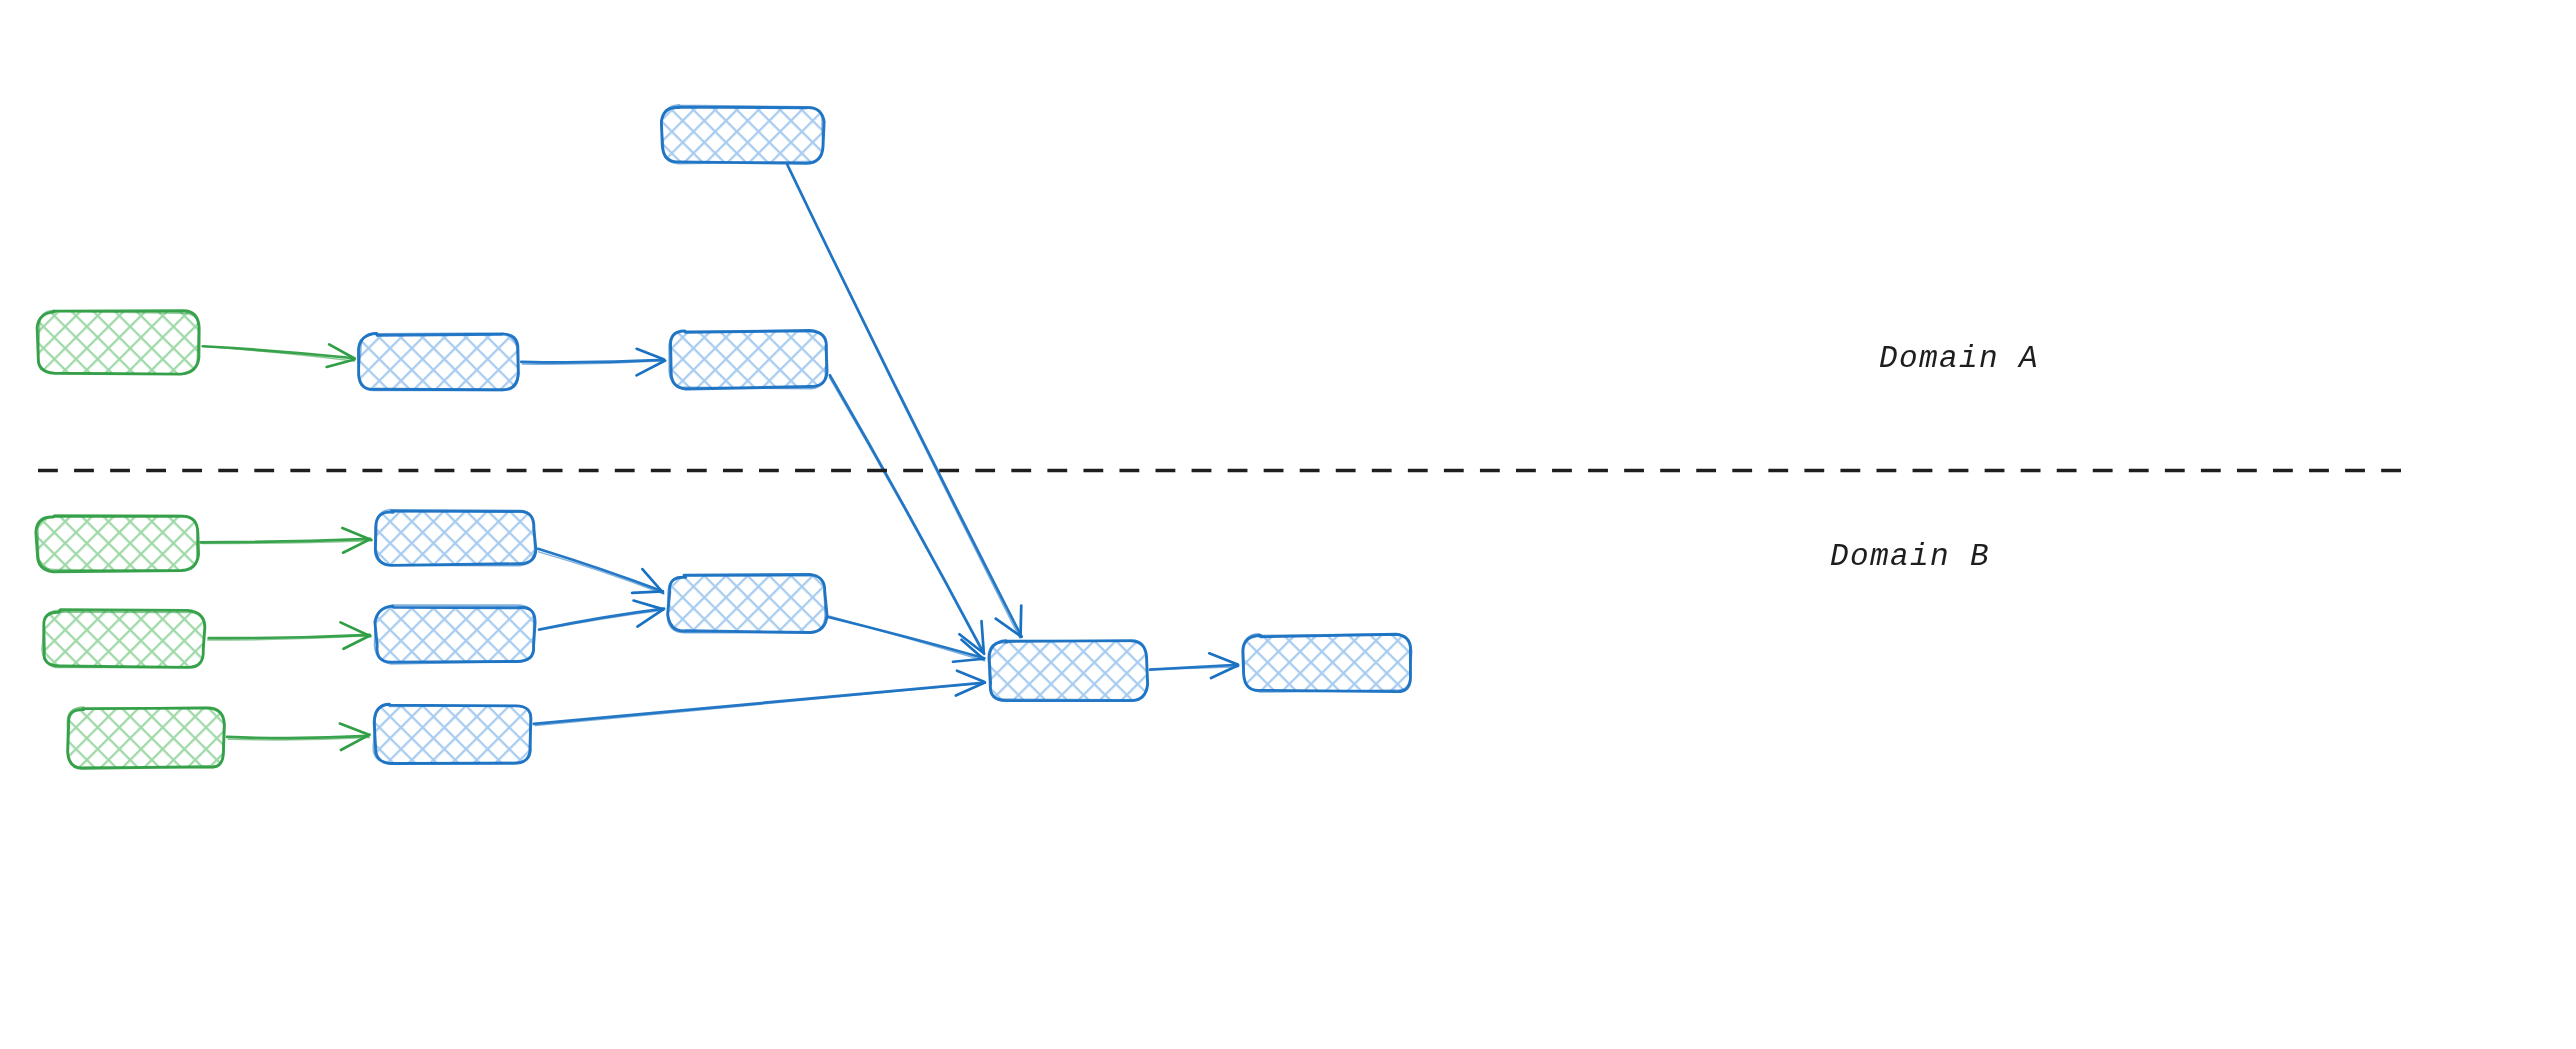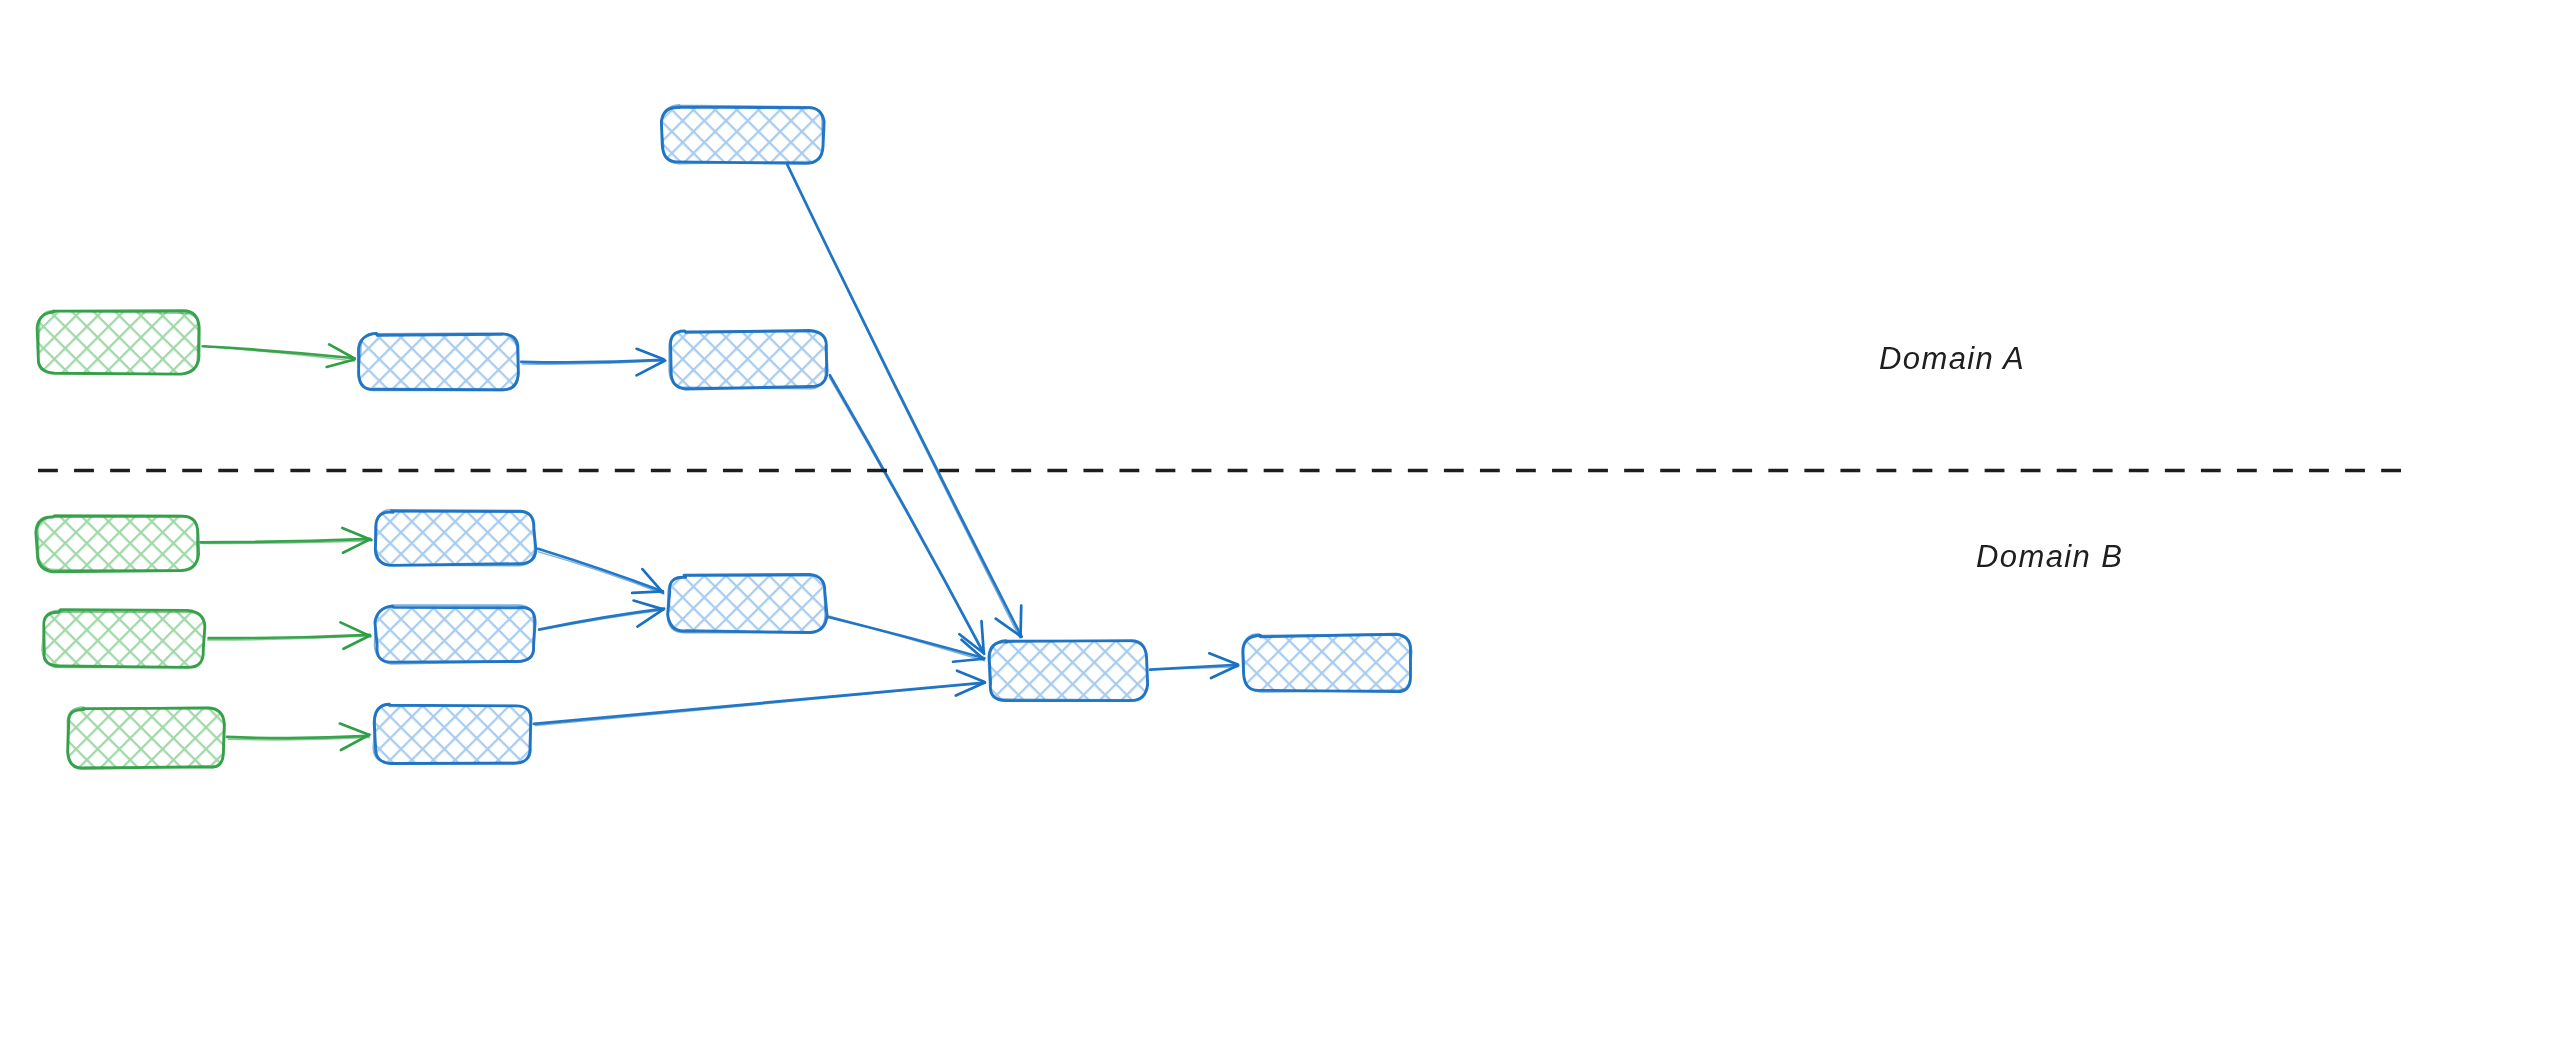--- a/index.html
+++ b/index.html
@@ -1,21 +1,21 @@
 <!DOCTYPE html>
 <html style="font-size:14.4px"><head>
 <meta charset="utf-8">
 <style>
   html,body{margin:0;padding:0;background:#ffffff;}
   body{width:2576px;height:1049px;overflow:hidden;
        font-family:"DejaVu Sans",sans-serif;}
   #canvas{position:relative;width:2576px;height:1049px;background:#ffffff;}
   #canvas svg.layer{position:absolute;left:0;top:0;width:2576px;height:1049px;}
   .domain-label{position:absolute;color:#1e1e1e;font-size:31px;
-                font-family:Liberation Sans, sans-serif;font-style:italic;
+                font-family:Liberation Mono, monospace;font-style:italic;
                 font-weight:400;letter-spacing:1.4px;white-space:nowrap;}
 </style>
 </head>
 <body>
 
 <div id="canvas">
 
   <svg class="layer" viewBox="0 0 2858 1164">
     <defs>
       <pattern id="hatch-green" width="17" height="17" patternUnits="userSpaceOnUse" patternTransform="rotate(45)">
@@ -170,16 +170,16 @@
           <path d="M 1343.6 752.4 L 1373.8 738.2" fill="none" stroke="#1971c2" stroke-width="3" stroke-linecap="round"></path>
           <path d="M 1341.6 724.9 L 1373.2 737.4" fill="none" stroke="#1971c2" stroke-width="3" stroke-linecap="round"></path>
         </g>
       </g>
     <g id="g-divider">
         <line x1="42" y1="522" x2="2682" y2="522" stroke="#1e1e1e" stroke-width="4" stroke-dasharray="22 18" stroke-linecap="butt"></line>
       </g>
   </svg>
 
   <div class="domain-label" id="label-a" style="left: 1879px; top: 341px;">Domain A</div>
-  <div class="domain-label" id="label-b" style="left: 1976px; top: 539px;">Domain B</div>
+  <div class="domain-label" id="label-b" style="left: 1830px; top: 539px;">Domain B</div>
 
 </div>
 
 
 </body></html>

